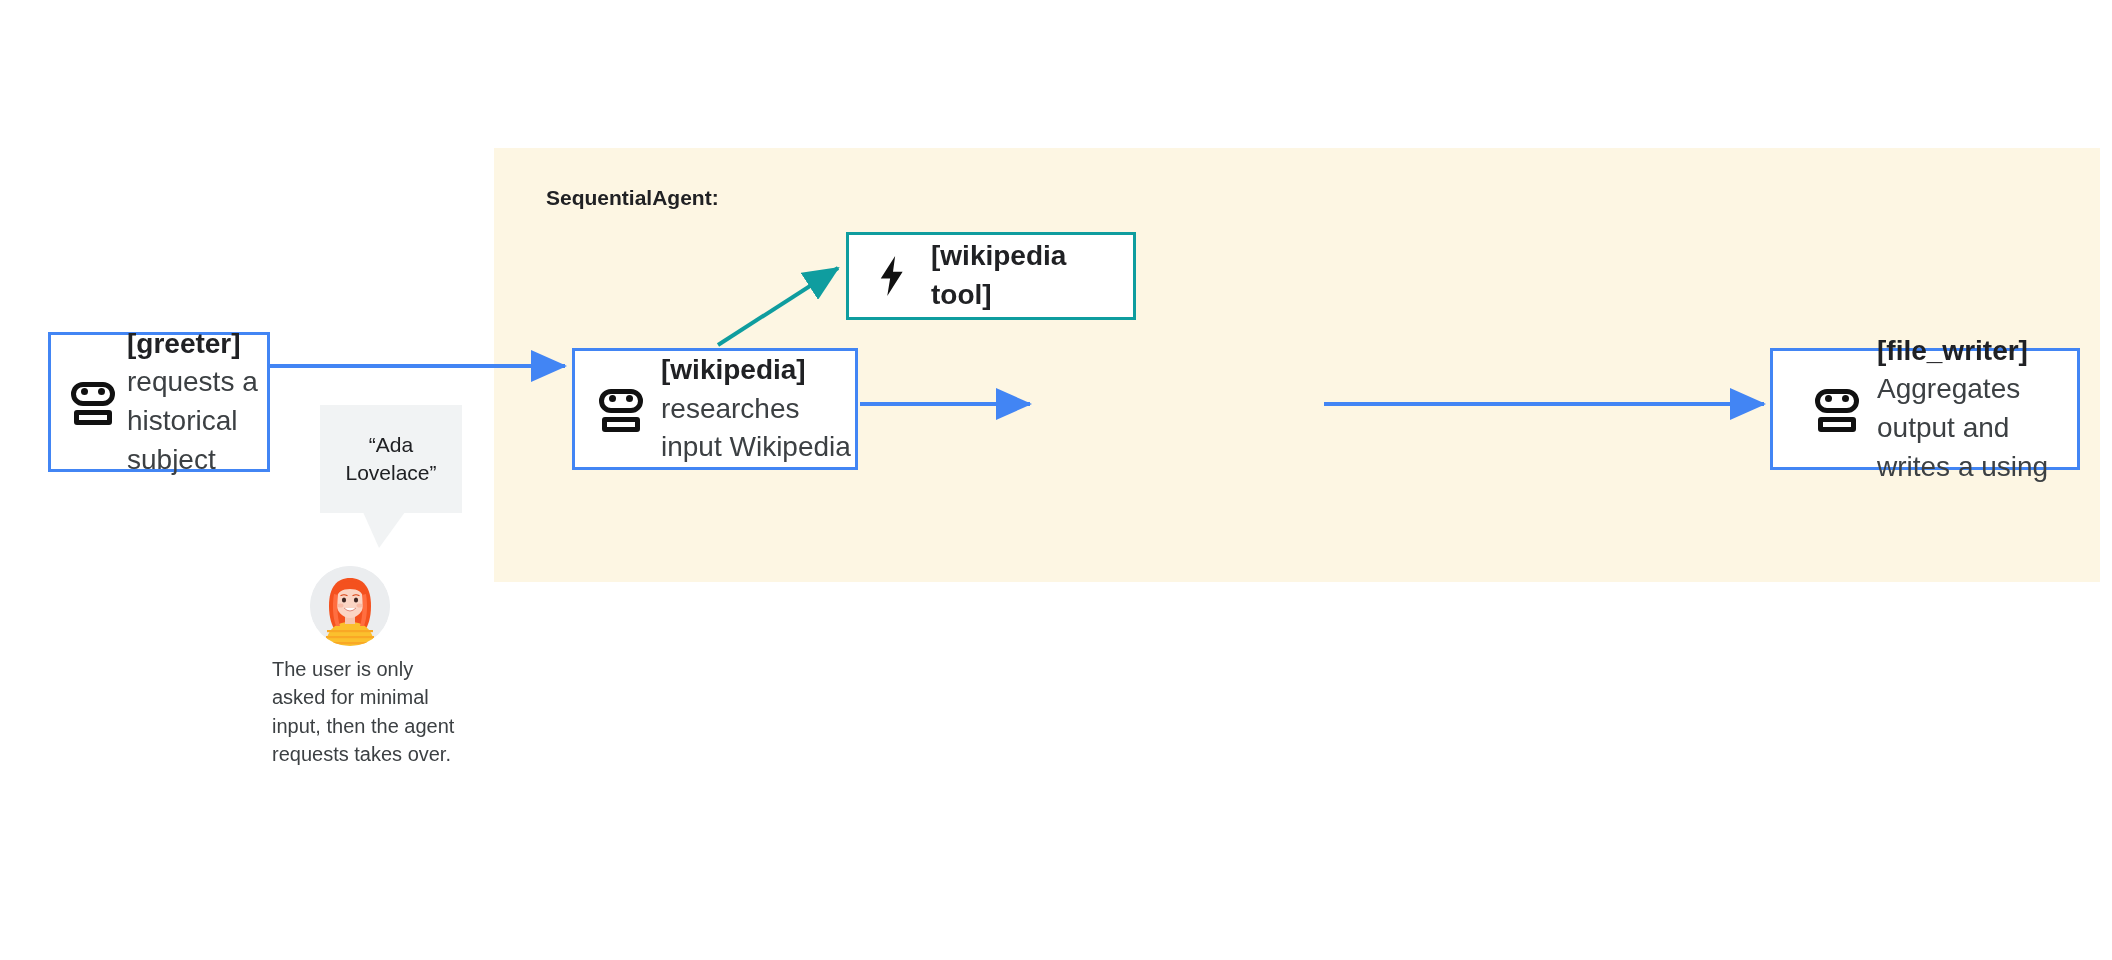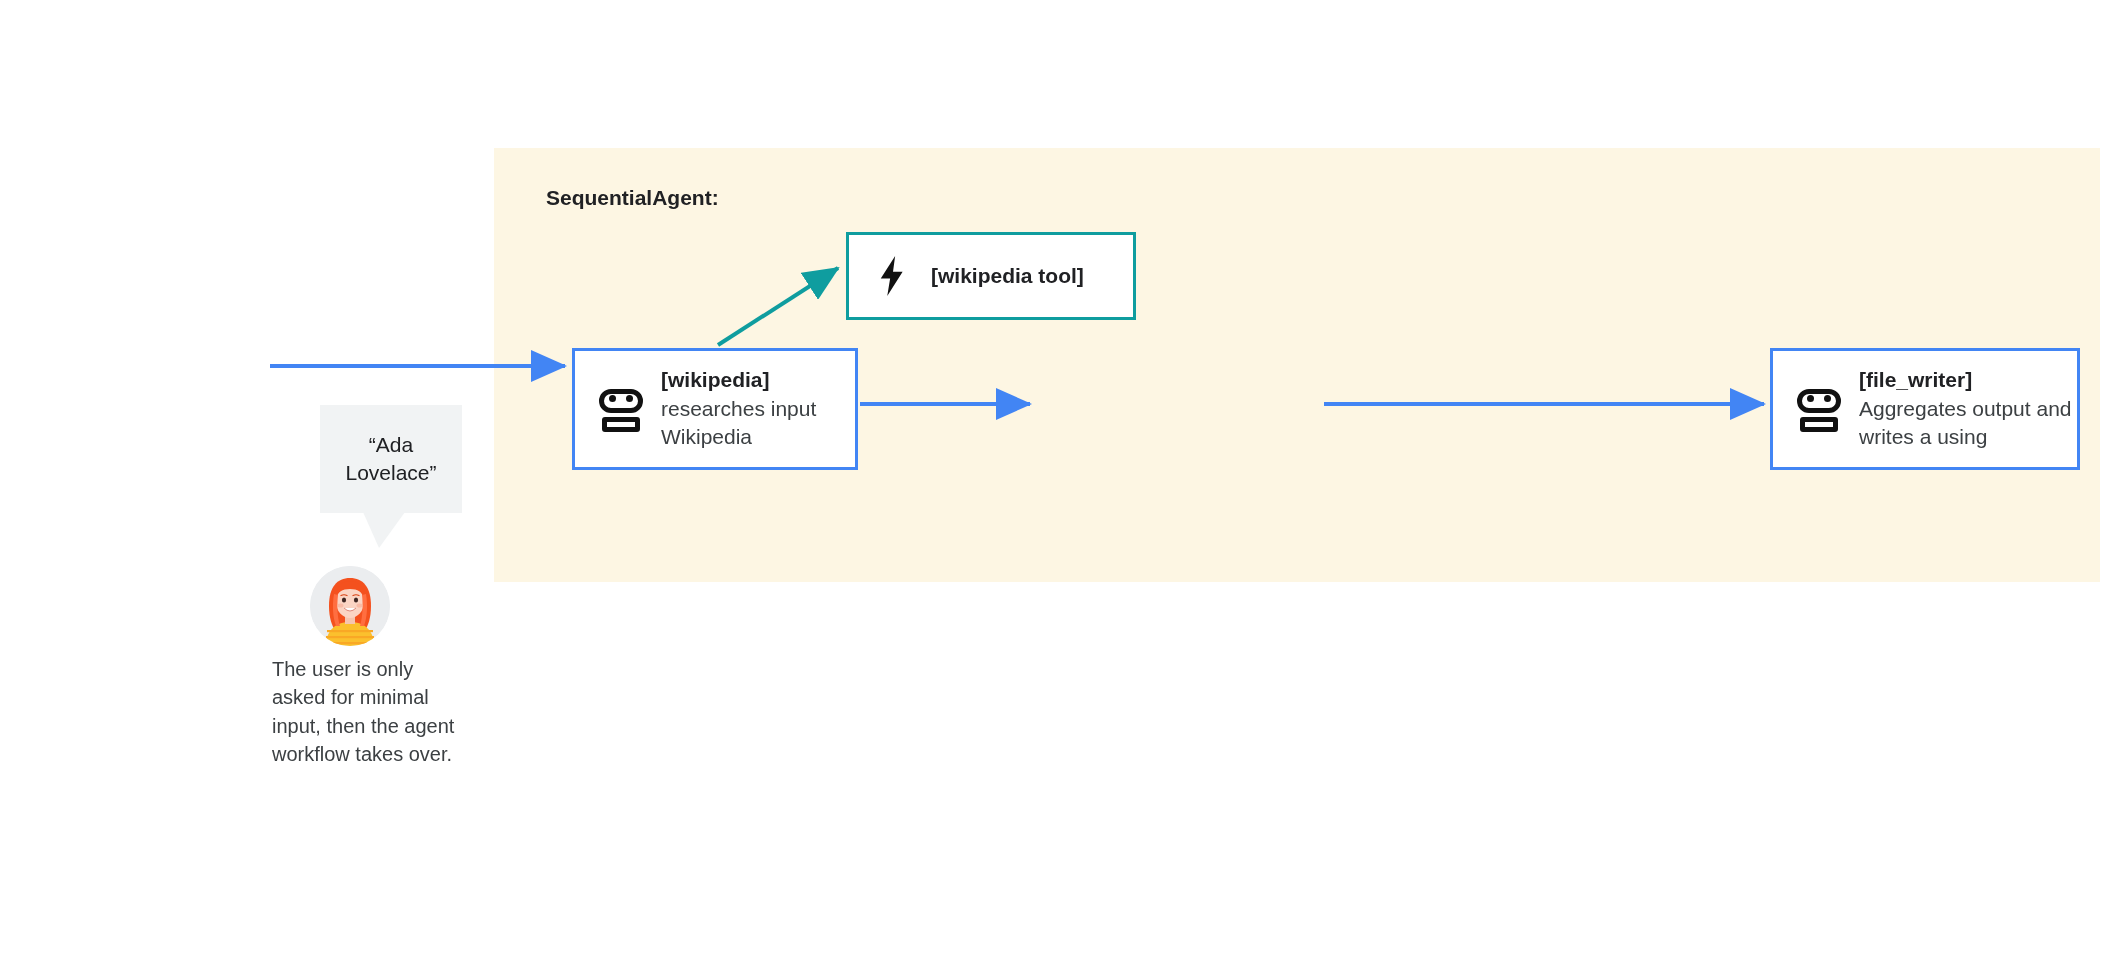--- a/index.html
+++ b/index.html
@@ -62,21 +62,21 @@
   .node .icon-wrap {
     flex: 0 0 auto;
     display: flex;
     align-items: center;
     justify-content: center;
   }
   .node .label {
     flex: 1 1 auto;
     line-height: 1.38;
     color: #3c4043;
-    font-size: 21px;
+    font-size: 28px;
   }
   .node .label .title {
     display: block;
     font-weight: bold;
     color: #202124;
   }
   .node .label .desc {
     display: block;
     font-weight: normal;
     color: #3c4043;
@@ -85,21 +85,21 @@
   
   #node-greeter     { left: 48px;   top: 332px;  width: 222px; height: 140px; padding-left: 14px; }
   #node-greeter .icon-wrap { width: 56px; margin-right: 6px; }
 
   #node-researcher  { left: 572px;  top: 348px;  width: 286px; height: 122px; padding-left: 18px; }
   #node-researcher .icon-wrap { width: 56px; margin-right: 12px; }
 
   #node-screenwriter{ left: 1036px; top: 348px;  width: 286px; height: 122px; padding-left: 18px; }
   #node-screenwriter .icon-wrap { width: 56px; margin-right: 12px; }
 
-  #node-filewriter  { left: 1770px; top: 348px;  width: 310px; height: 122px; padding-left: 18px; }
+  #node-filewriter  { left: 1770px; top: 348px;  width: 310px; height: 122px; padding-left: 36px; }
   #node-filewriter .icon-wrap { width: 56px; margin-right: 12px; }
 
   #node-wikitool    { left: 846px;  top: 232px;  width: 290px; height: 88px;  padding-left: 22px; }
   #node-wikitool .icon-wrap { width: 42px; margin-right: 18px; }
 
   
   .robot {
     width: 44px;
     height: 44px;
     position: relative;
@@ -230,20 +230,34 @@
 
     <path d="M 270,366 L 565,366" stroke="#4285F4" stroke-width="4" fill="none" marker-end="url(#ah-blue)"></path>
 
     <path d="M 718,345 L 838,268" stroke="#0F9D9F" stroke-width="4" fill="none" marker-end="url(#ah-teal)"></path>
 
     <path d="M 860,404 L 1030,404" stroke="#4285F4" stroke-width="4" fill="none" marker-end="url(#ah-blue)"></path>
 
     <path d="M 1324,404 L 1764,404" stroke="#4285F4" stroke-width="4" fill="none" marker-end="url(#ah-blue)"></path>
   </svg>
 
+  <div class="node blue" id="node-greeter">
+    <span class="icon-wrap">
+      <span class="robot">
+        <span class="head"></span>
+        <span class="eye l"></span>
+        <span class="eye r"></span>
+        <span class="body"></span>
+      </span>
+    </span>
+    <span class="label">
+      <span class="title">[greeter]</span>
+      <span class="desc">requests a historical subject</span>
+    </span>
+  </div>
 
   <div class="node teal" id="node-wikitool">
     <span class="icon-wrap">
       <svg class="bolt" viewBox="0 0 24 32">
         <path d="M14.5 0 L3 18 L10.5 18 L8.2 32 L20.5 12.5 L12.8 12.5 Z" fill="#111111"></path>
       </svg>
     </span>
     <span class="label">
       <span class="title">[wikipedia tool]</span>
     </span>
@@ -312,15 +326,15 @@
       <path d="M43 29.5 Q46 28 49 29.5" stroke="#D84315" stroke-width="1.2" fill="none" stroke-linecap="round"></path>
 
       <ellipse cx="30.5" cy="39.5" rx="3" ry="2" fill="#F8B5A0" opacity="0.8"></ellipse>
       <ellipse cx="49.5" cy="39.5" rx="3" ry="2" fill="#F8B5A0" opacity="0.8"></ellipse>
 
       <path d="M34 42 Q40 48 46 42 Z" fill="#ffffff"></path>
       <path d="M34 42 Q40 48 46 42" stroke="#D98070" stroke-width="0.9" fill="none"></path>
     </svg>
   </div>
 
-  <div class="caption">The user is only asked for minimal input, then the agent workflow takes over.</div>
+  <div class="caption">The user is only asked for minimal input, then the agent requests takes over.</div>
 
 </div>
 
 </body></html>

